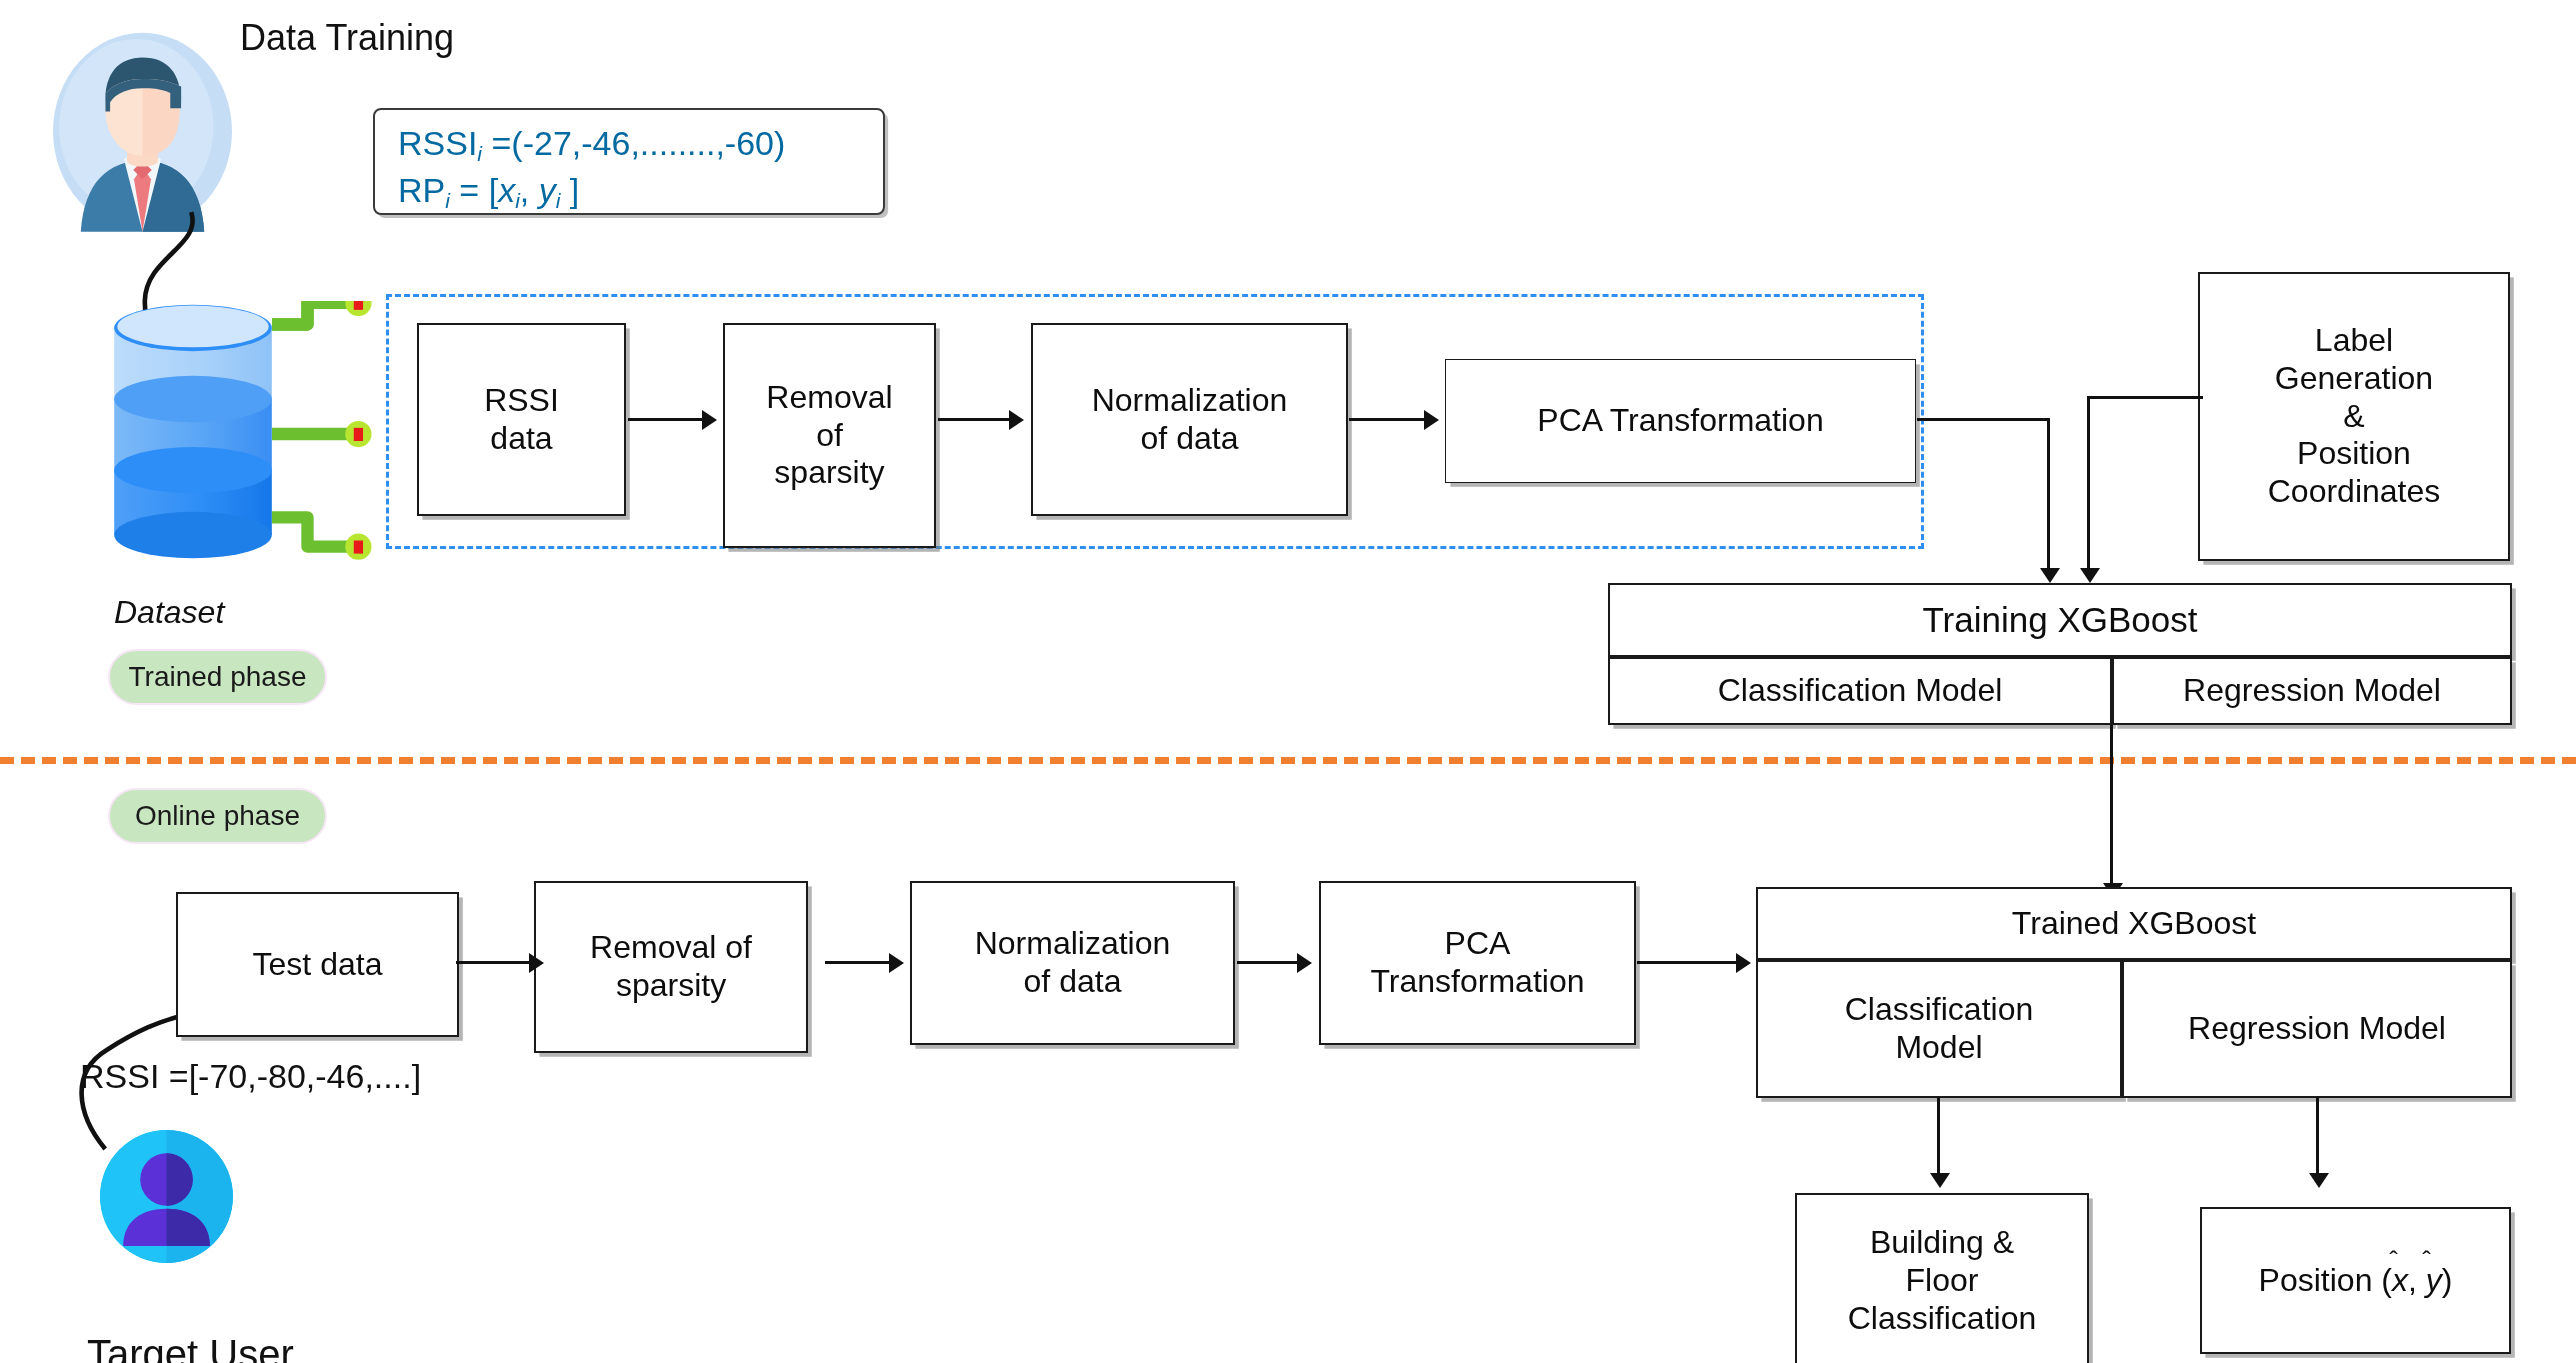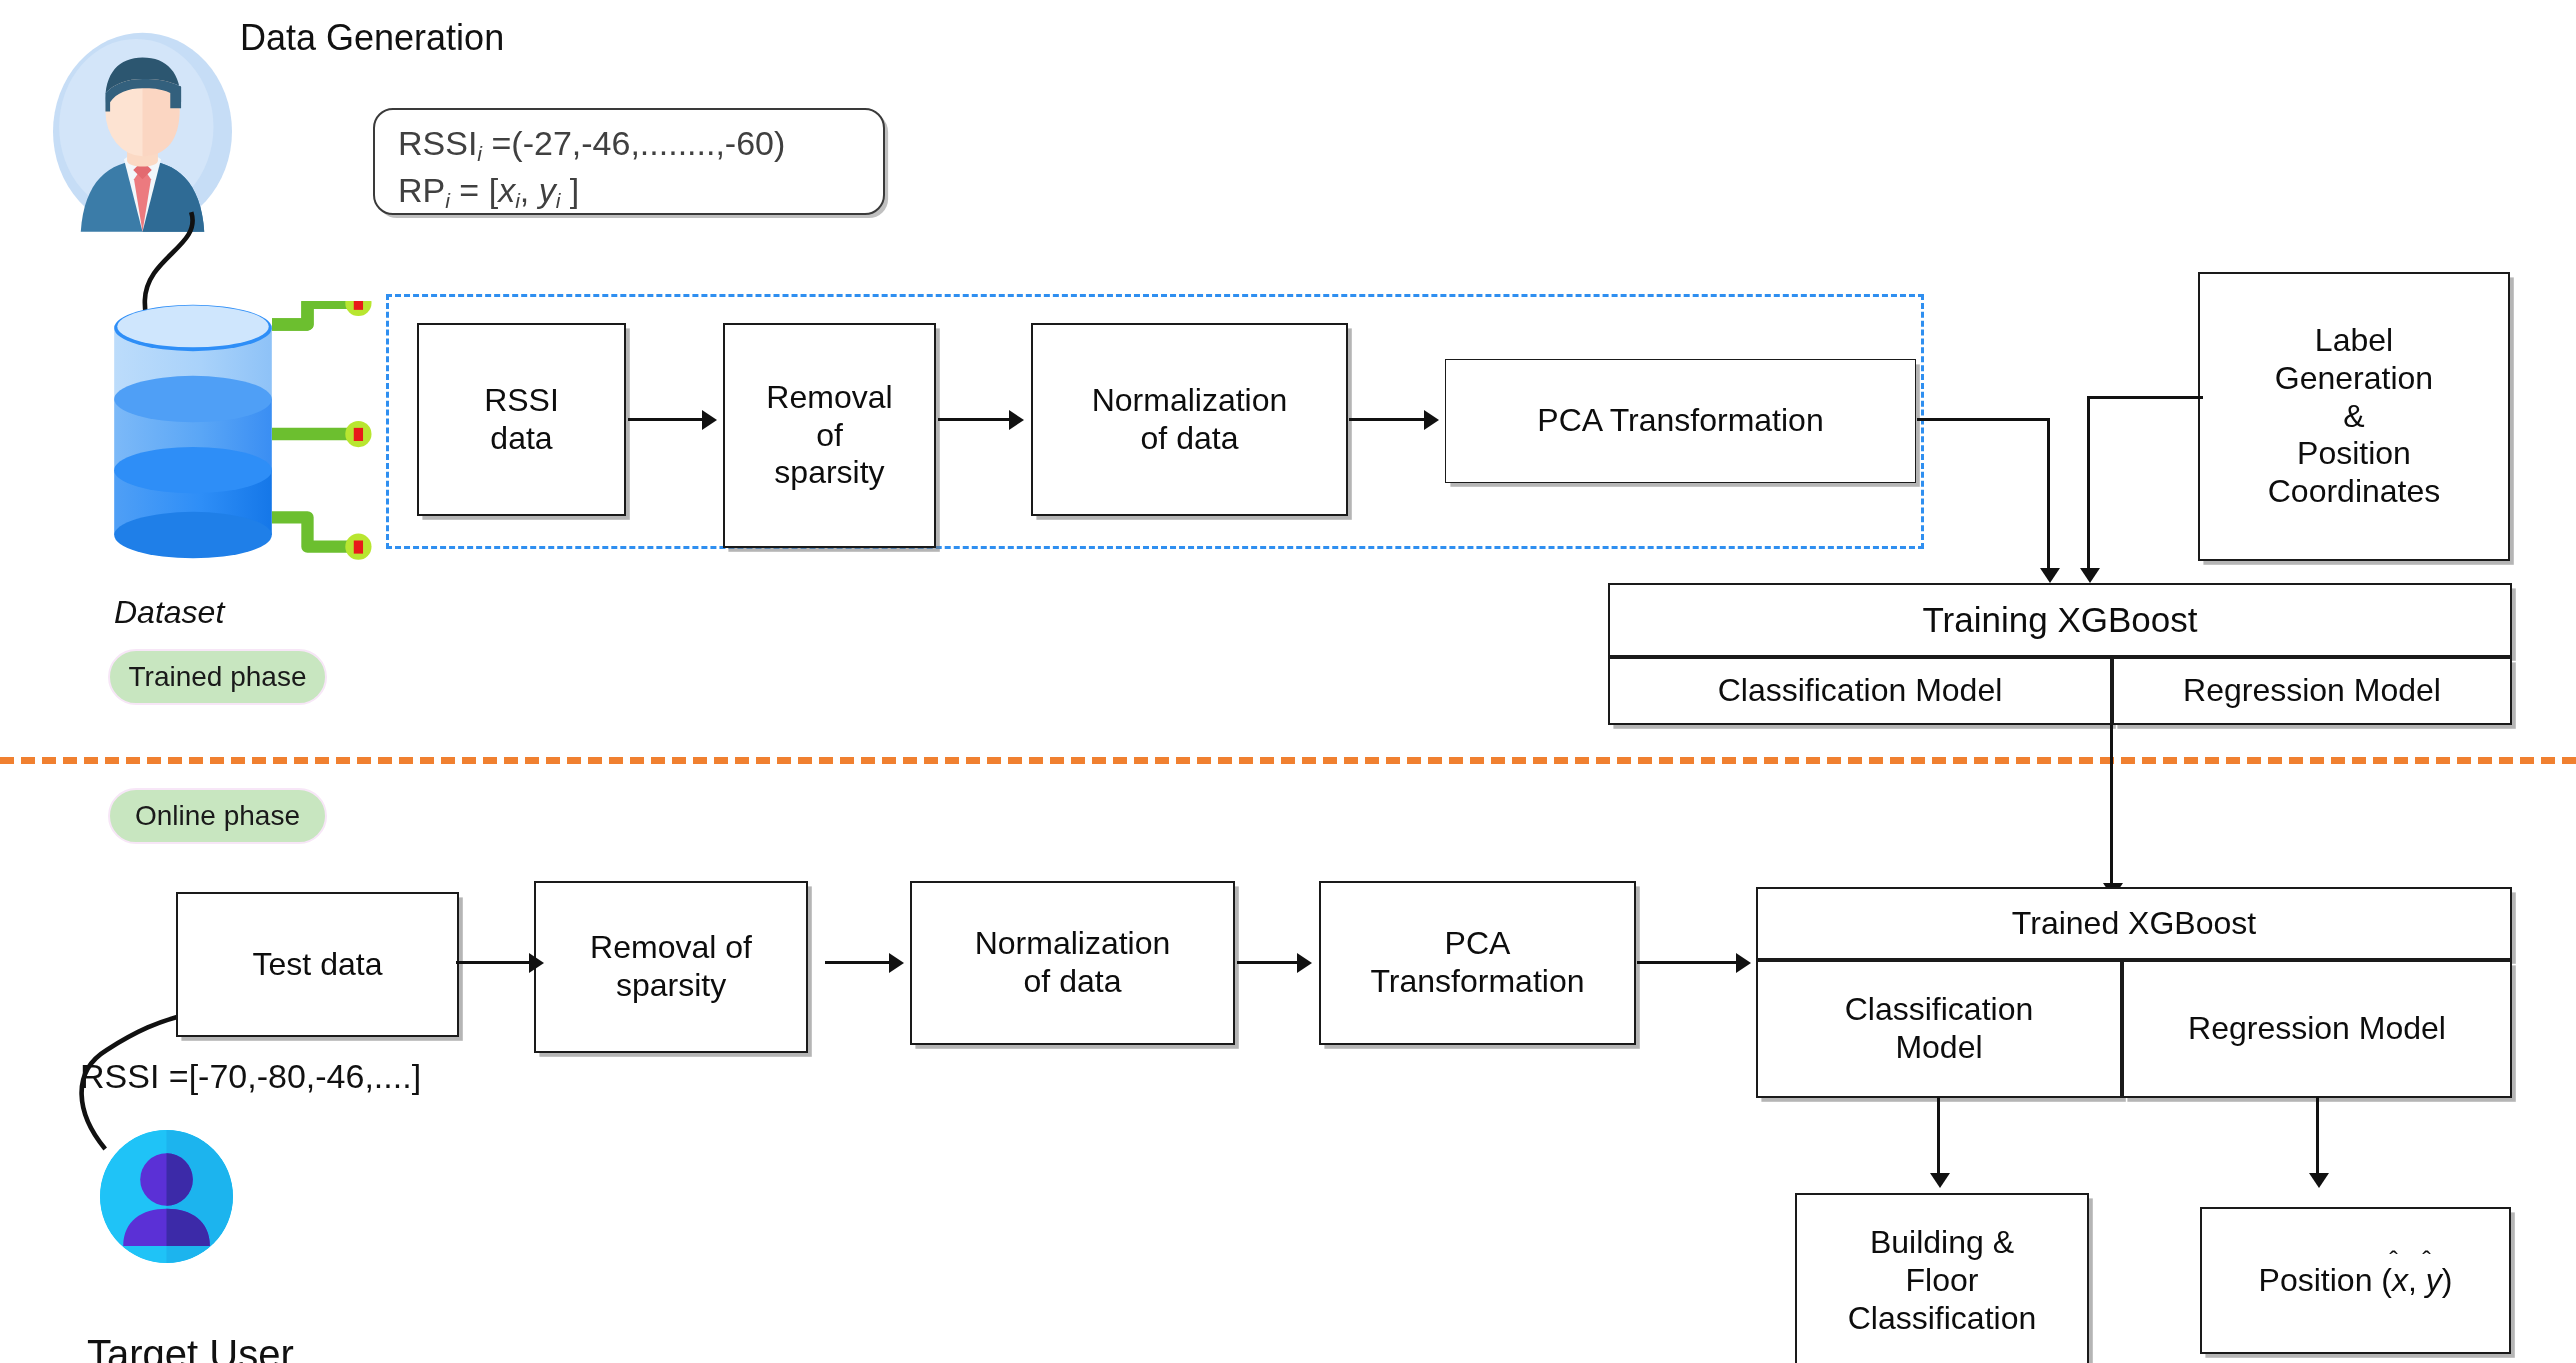--- a/index.html
+++ b/index.html
@@ -47,25 +47,25 @@
     display:flex;align-items:center;justify-content:center;
     color:#1a1a1a;
     box-sizing:border-box;
   }
 
   
   .formula-box{
     position:absolute;
     background:#fff;
     border:2.3px solid #3a3a3a;
-    border-radius:20px;
+    border-radius:8px;
     box-shadow:3.9px 3.9px 0 -0.8px rgba(130,130,130,.5);
     box-sizing:border-box;
     padding:10.8px 20px 10.8px 23px;
-    color:#404040;
+    color:#0369a1;
     line-height:1.32;
   }
   .sub{font-size:.62em;vertical-align:-0.30em;font-style:italic;}
   .it{font-style:italic;}
 
   
   .dashed-blue{
     position:absolute;
     border:3.9px dashed #2f8ff0;
     box-sizing:border-box;
@@ -106,21 +106,21 @@
 
       <path d="M96 128 L96 168 C96 178 136 178 136 168 L136 128 Z" fill="#fbd9c4"></path>
 
       <ellipse cx="116" cy="104" rx="48" ry="58" fill="#fde3d2"></ellipse>
       <path d="M116 46 C152 46 164 72 164 104 C164 136 150 162 116 162 Z" fill="#fbd6c2"></path>
 
       <path d="M68 94 C66 54 86 34 116 34 C148 34 166 54 166 92 L166 72 C150 64 136 62 116 62 C96 62 80 68 68 80 Z" fill="#2c5670"></path>
       <path d="M68 80 C80 68 96 62 116 62 C136 62 150 64 166 72 L166 100 L152 100 L152 80 C138 74 128 74 116 74 C98 74 82 80 74 92 L74 104 L68 104 Z" fill="#33607d"></path>
     </svg>
   </div>
-  <div class="lbl" style="left:240px;top:17px;font-size:36px;">Data Generation</div>
+  <div class="lbl" style="left:240px;top:17px;font-size:36px;">Data Training</div>
 
   <div class="formula-box" style="left:373px;top:108px;width:512px;height:107px;font-size:34px;">
     <div>
       <span>RSSI</span><span class="sub">i</span><span> =(-27,-46,........,-60)</span>
     </div>
     <div>
       <span>RP</span><span class="sub">i</span><span> = [</span><span class="it">x</span><span class="sub">i</span><span>, </span><span class="it">y</span><span class="sub">i</span><span> ]</span>
     </div>
   </div>
 

